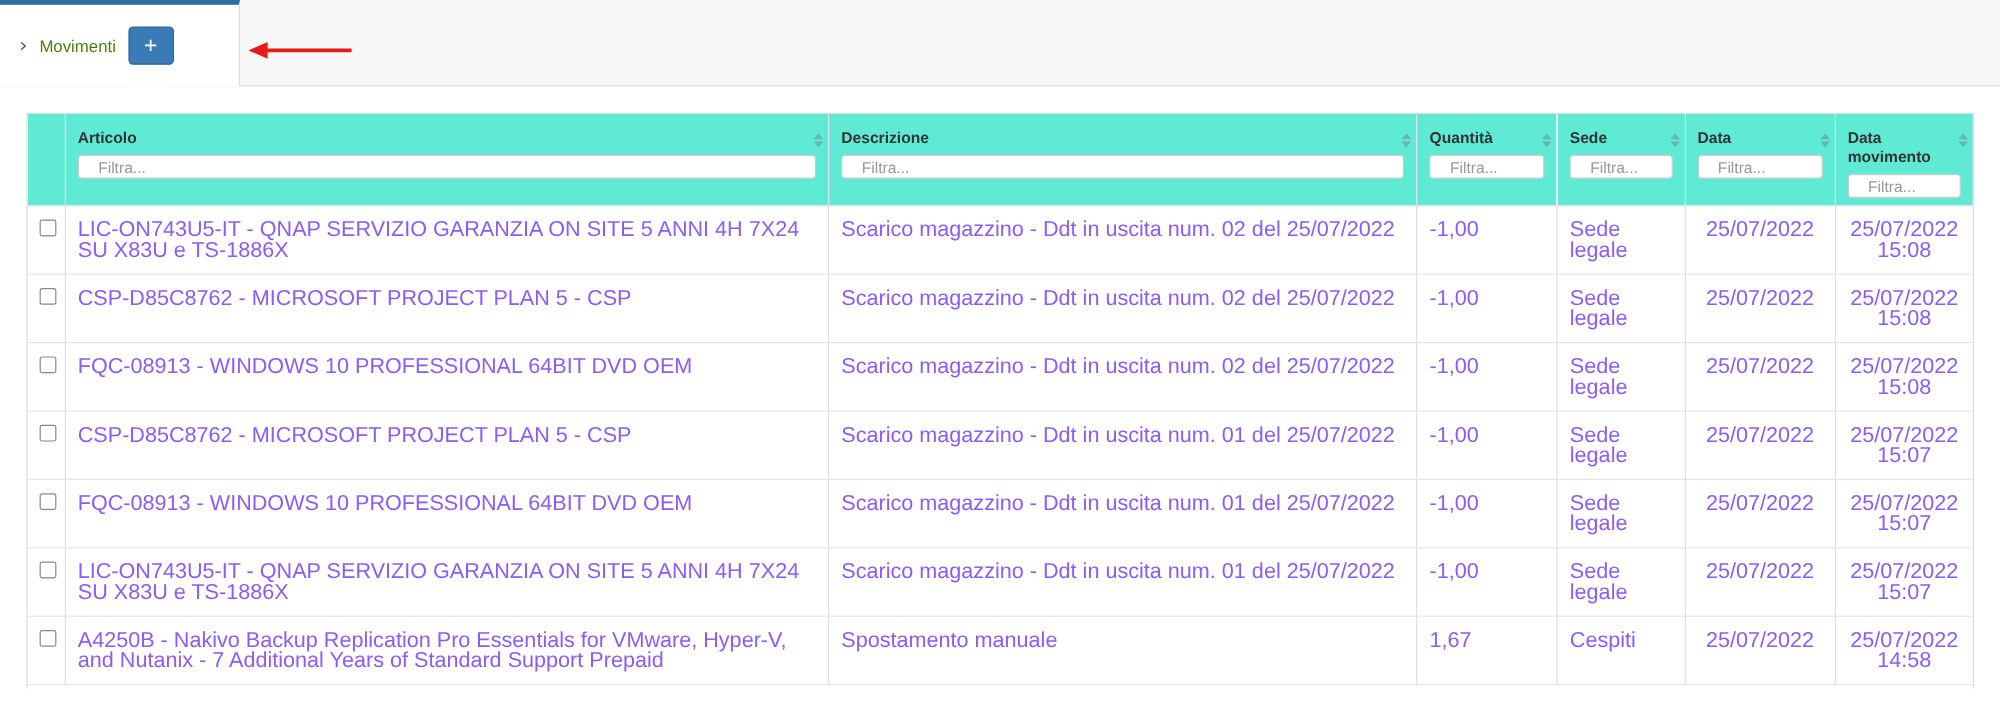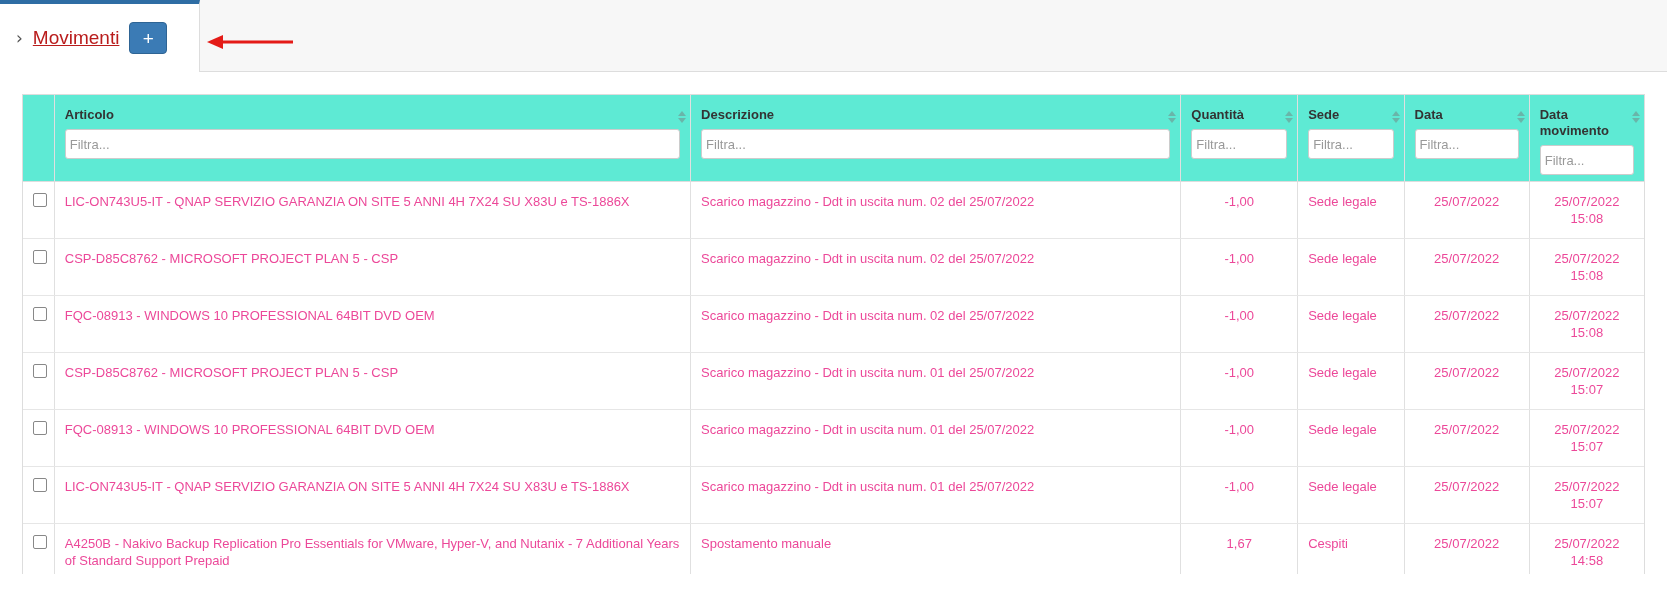--- a/index.html
+++ b/index.html
@@ -43,24 +43,23 @@
     padding-left: 16px;
     gap: 10px;
   }
   .chev {
     color: #555;
     font-size: 17px;
     line-height: 1;
     font-family: "DejaVu Sans", sans-serif;
   }
   .tab-label {
-    font-size: 19px;
-    color: #b91c1c;
+    font-size: 14px;
+    color: #4d7c0f;
     white-space: nowrap;
-    text-decoration: underline;
   }
   .add-btn {
     width: 38px; height: 32px;
     background: #3b7bb5;
     border: 1px solid #2e6494;
     border-radius: 4px;
     color: #ffffff;
     font-size: 19px;
     line-height: 1;
     display: flex;
@@ -116,48 +115,48 @@
     position: absolute;
     right: 4px;
     top: 16px;
     width: 8px; height: 12px;
     opacity: .45;
   }
   .filter-input {
     display: block;
     width: 100%;
     margin-top: 6px;
-    height: 30px;
+    height: 20px;
     border: 1px solid #cccccc;
     border-radius: 3px;
-    padding: 4px 4px;
+    padding: 4px 16px;
     font-size: 13px;
     color: #555;
     font-family: "Liberation Sans", sans-serif;
     background: #fff;
   }
   .filter-input::placeholder { color: #999; }
 
   tbody td {
     padding: 11px 10px;
-    font-size: 13px;
-    color: #ec4899;
+    font-size: 18px;
+    color: #8b5cf6;
     border-bottom: 1px solid #e6e6e6;
     line-height: 17px;
   }
   tbody tr td.sel-cell { padding: 11px 6px 11px 10px; }
   .chk {
     width: 14px; height: 14px;
     border: 1px solid #888;
     border-radius: 2px;
     display: inline-block;
     background: #fff;
     cursor: pointer;
   }
-  .num { text-align: center; }
+  .num { text-align: left; }
   .ctr { text-align: center; }
 
   
   col.c-sel  { width: 30px; }
   col.c-art  { width: 610px; }
   col.c-desc { width: 470px; }
   col.c-qta  { width: 112px; }
   col.c-sede { width: 102px; }
   col.c-data { width: 120px; }
   col.c-datam{ width: 110px; }

